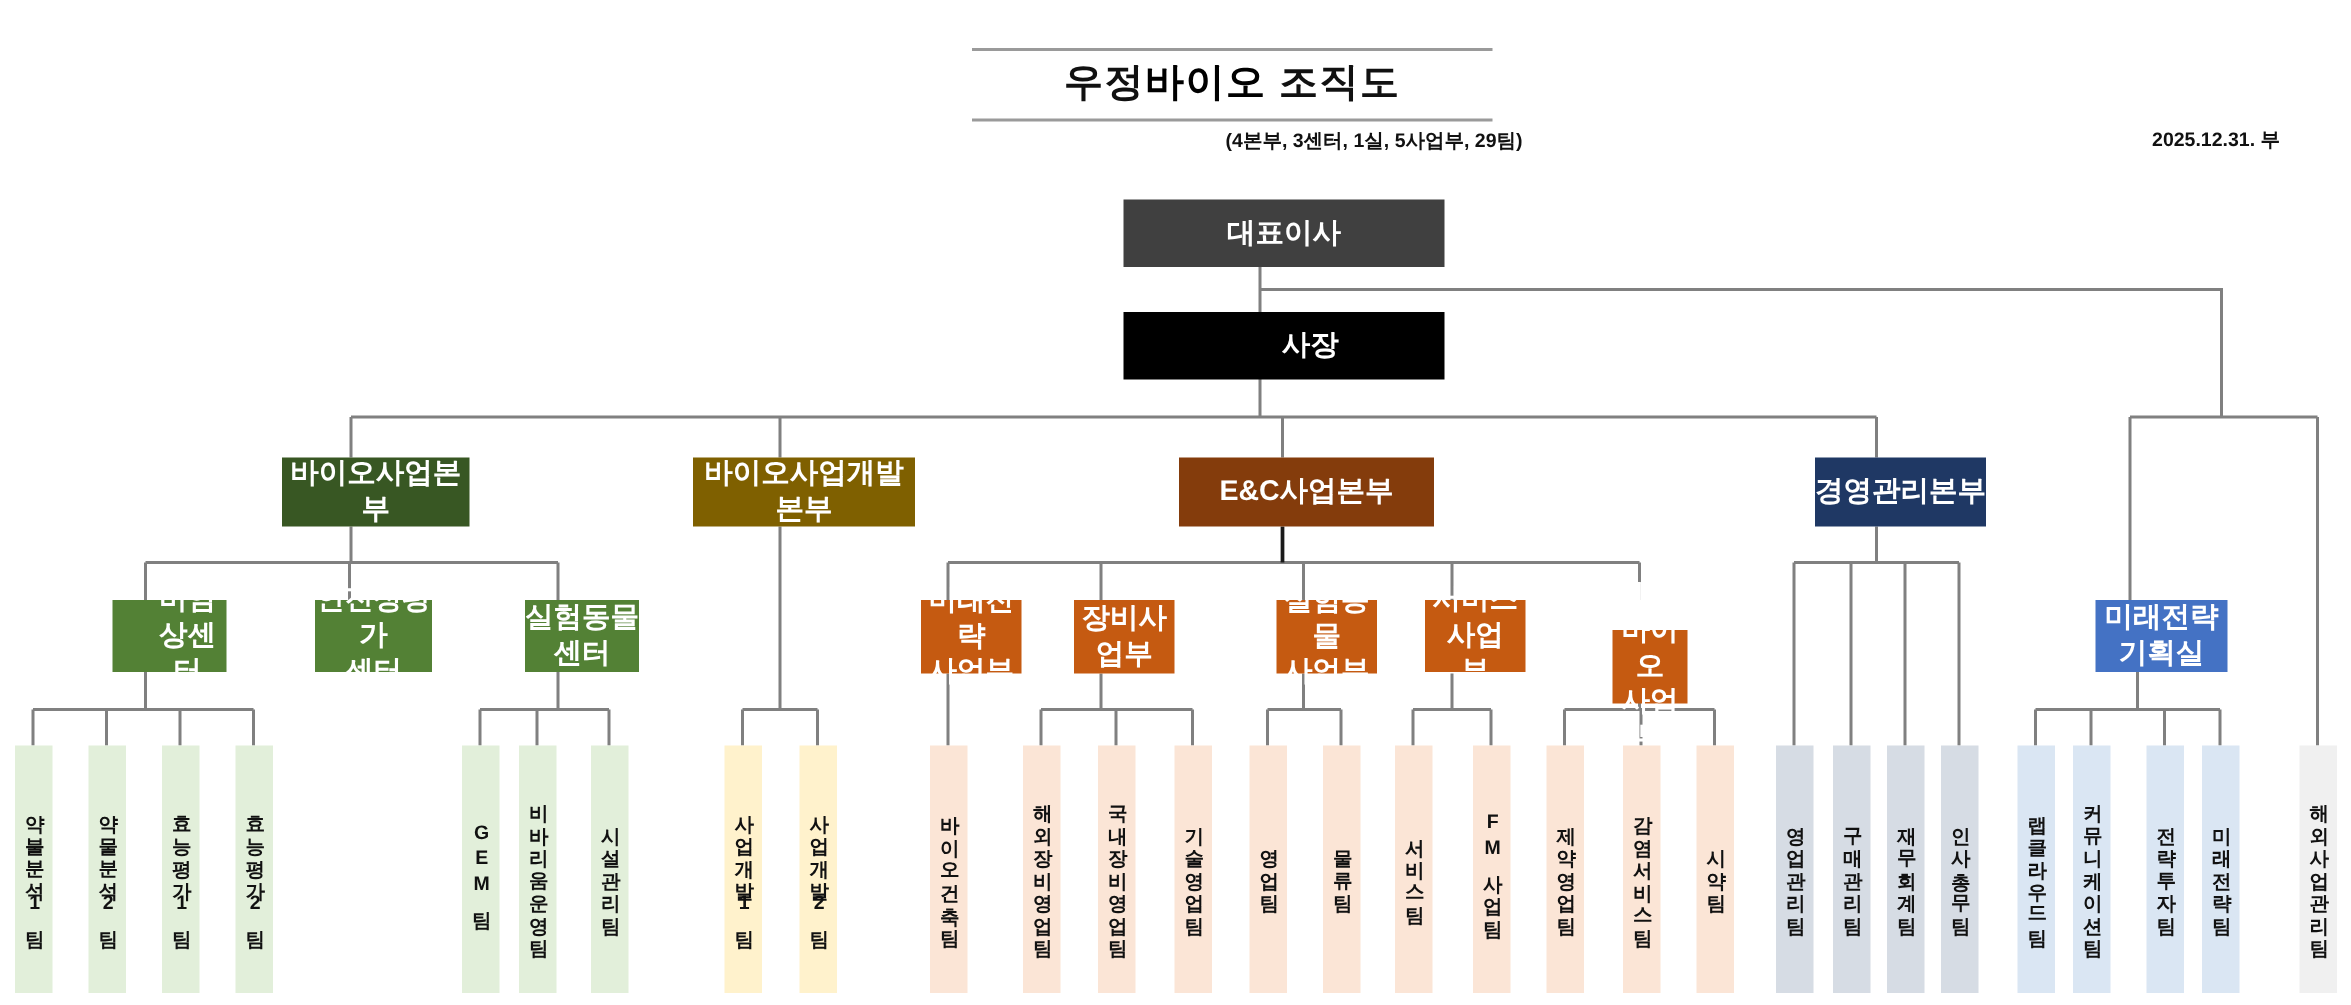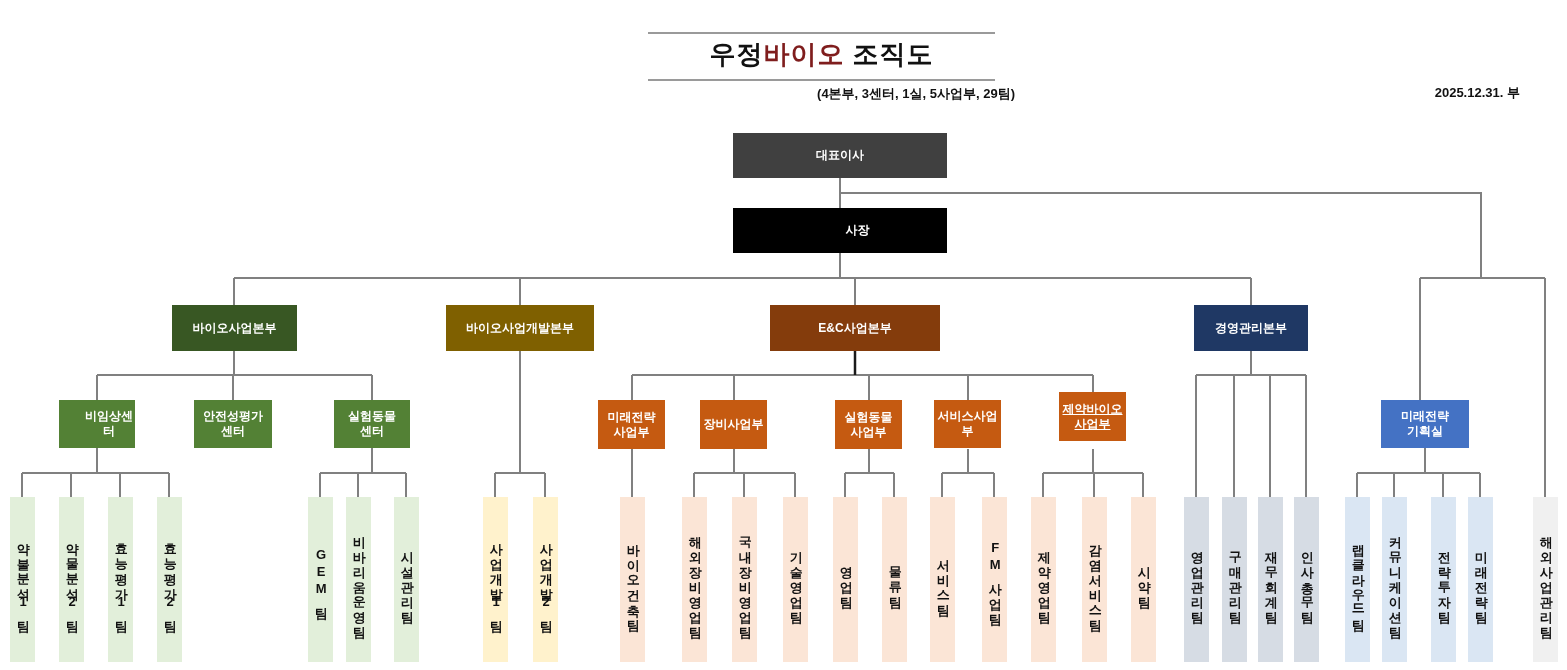--- a/index.html
+++ b/index.html
@@ -2,29 +2,29 @@
 <html><head>
 <meta charset="utf-8">
 <style>
   html,body{margin:0;padding:0;background:#ffffff;}
   body{font-family:"Liberation Sans","DejaVu Sans",sans-serif;}
   #canvas{position:relative;width:1567px;height:670px;background:#ffffff;overflow:hidden;}
   svg.wires{position:absolute;left:0;top:0;z-index:0;}
   .rule{position:absolute;height:2px;background:#9a9a9a;z-index:1;}
   .title{position:absolute;left:648px;width:347px;top:37px;text-align:center;
          font-size:26px;font-weight:bold;color:#111;letter-spacing:1px;z-index:2;}
-  .title .hl{color:#7f1d1d;}
+  .title .hl{color:#000000;}
   .subtitle{position:absolute;left:628px;width:387px;top:85px;text-align:right;
             font-size:13px;font-weight:bold;color:#111;z-index:2;}
   .datenote{position:absolute;left:1340px;width:180px;top:84px;text-align:right;
             font-size:13px;font-weight:bold;color:#111;z-index:2;}
   .box{position:absolute;display:flex;align-items:center;justify-content:center;
        text-align:center;font-weight:bold;white-space:pre-line;z-index:2;
        box-sizing:border-box;line-height:1.25;}
-  .lvl{color:#ffffff;font-size:12px;}
+  .lvl{color:#ffffff;font-size:19px;margin-left:16px;}
   .ceo{background:#404040;}
   .pres{background:#000000;padding-left:35px;}
   .d-bio{background:#385723;}
   .d-biodev{background:#7f6000;}
   .d-enc{background:#843c0c;}
   .d-mgmt{background:#1f3864;}
   .c-green{background:#538135;}
   .s-orange{background:#c55a11;}
   .future{background:#4472c4;}
   .team{writing-mode:vertical-rl;text-orientation:upright;font-size:13px;
@@ -84,21 +84,21 @@
   <div class="box lvl c-green" style="left:334px;top:400px;width:76px;height:48px;">실험동물
 센터</div>
 
   <div class="box lvl s-orange" style="left:598px;top:400px;width:67px;height:49px;">미래전략
 사업부</div>
   <div class="box lvl s-orange" style="left:700px;top:400px;width:67px;height:49px;">장비사업부</div>
   <div class="box lvl s-orange" style="left:835px;top:400px;width:67px;height:49px;">실험동물
 사업부</div>
   <div class="box lvl s-orange" style="left:934px;top:400px;width:67px;height:48px;">서비스사업
 부</div>
-  <div class="box lvl s-orange" style="left:1059px;top:392px;width:67px;height:49px;text-decoration:underline;">제약바이오
+  <div class="box lvl s-orange" style="left:1059px;top:420px;width:50px;height:49px;">제약바이오
 사업부</div>
 
   <div class="box team t-green" style="left:10px;">약불분석1팀</div>
   <div class="box team t-green" style="left:59px;">약물분석2팀</div>
   <div class="box team t-green" style="left:108px;">효능평가1팀</div>
   <div class="box team t-green" style="left:157px;">효능평가2팀</div>
 
   <div class="box team t-green" style="left:308px;">GEM팀</div>
   <div class="box team t-green" style="left:346px;">비바리움운영팀</div>
   <div class="box team t-green" style="left:394px;">시설관리팀</div>

